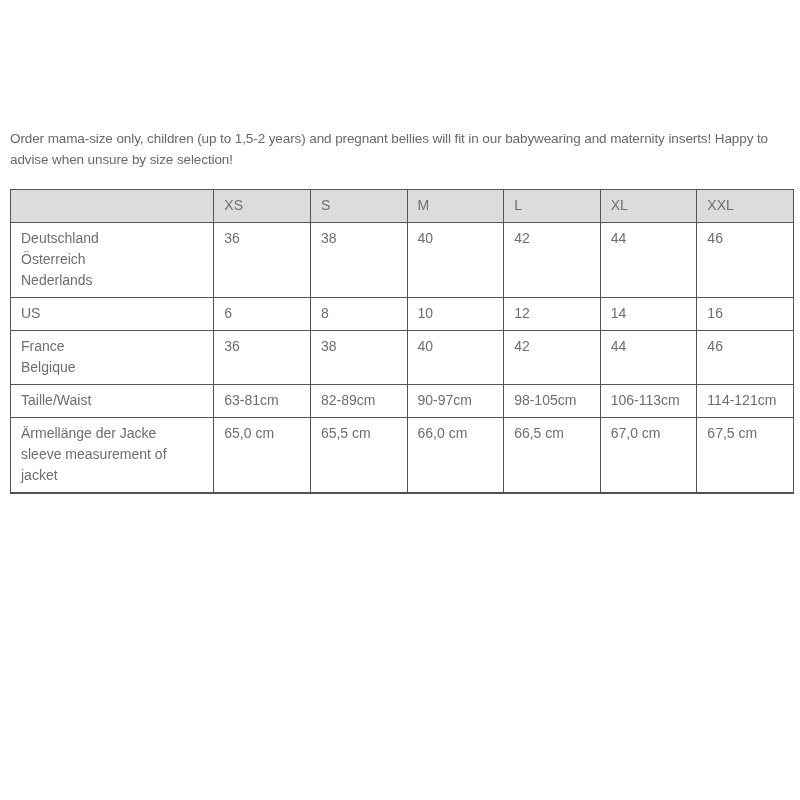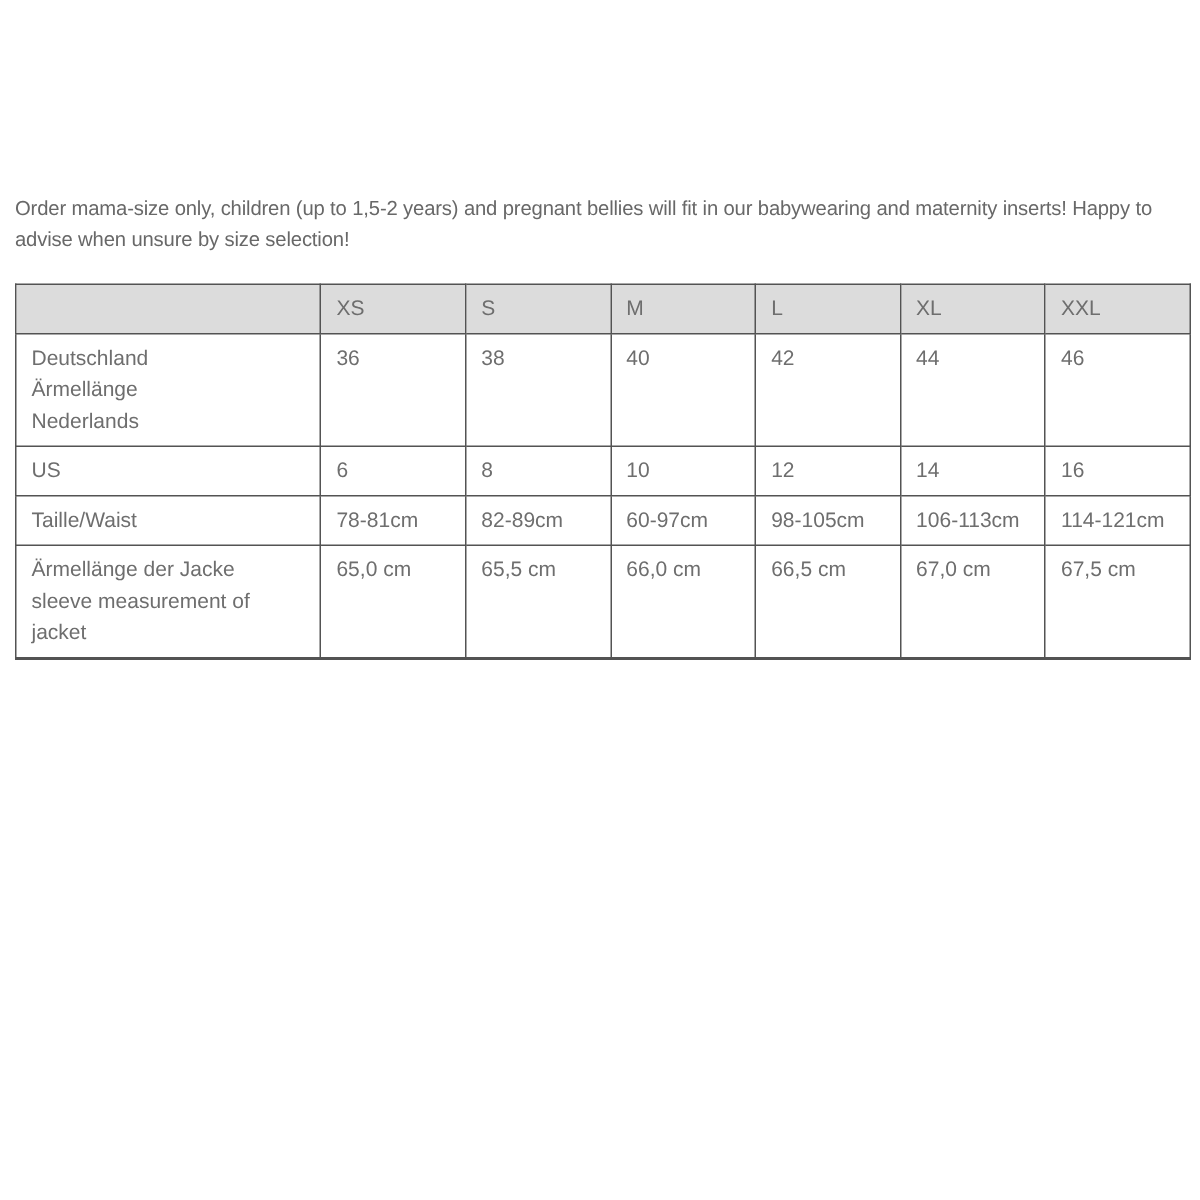--- a/index.html
+++ b/index.html
@@ -85,21 +85,21 @@
           <th>M</th>
           <th>L</th>
           <th>XL</th>
           <th>XXL</th>
         </tr>
     </thead>
     <tbody id="table-body">
         <tr>
           <td class="label-cell">
             <div>Deutschland</div>
-            <div>Ärmellänge</div>
+            <div>Österreich</div>
             <div>Nederlands</div>
           </td>
           <td>36</td>
           <td>38</td>
           <td>40</td>
           <td>42</td>
           <td>44</td>
           <td>46</td>
         </tr>
         <tr>
@@ -108,25 +108,37 @@
           </td>
           <td>6</td>
           <td>8</td>
           <td>10</td>
           <td>12</td>
           <td>14</td>
           <td>16</td>
         </tr>
         <tr>
           <td class="label-cell">
+            <div>France</div>
+            <div>Belgique</div>
+          </td>
+          <td>36</td>
+          <td>38</td>
+          <td>40</td>
+          <td>42</td>
+          <td>44</td>
+          <td>46</td>
+        </tr>
+        <tr>
+          <td class="label-cell">
             <div>Taille/Waist</div>
           </td>
-          <td>78-81cm</td>
+          <td>63-81cm</td>
           <td>82-89cm</td>
-          <td>60-97cm</td>
+          <td>90-97cm</td>
           <td>98-105cm</td>
           <td>106-113cm</td>
           <td>114-121cm</td>
         </tr>
         <tr>
           <td class="label-cell">
             <div>Ärmellänge der Jacke</div>
             <div>sleeve measurement of jacket</div>
           </td>
           <td>65,0 cm</td>

